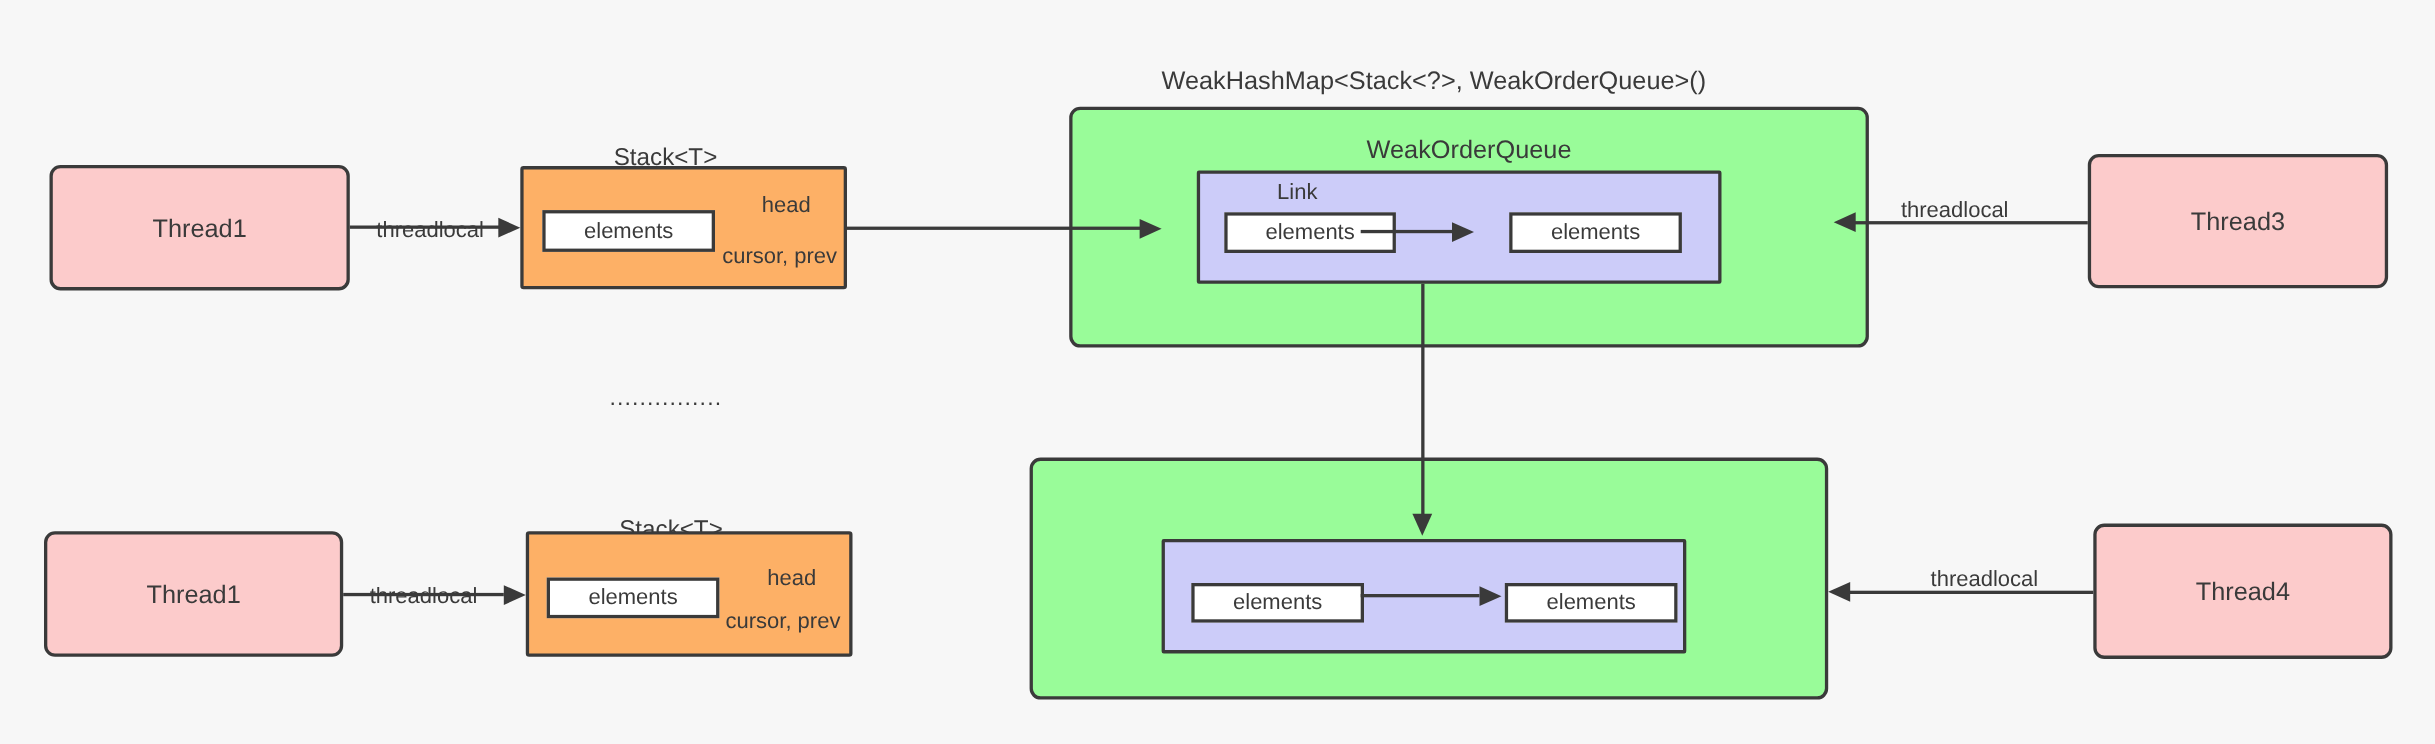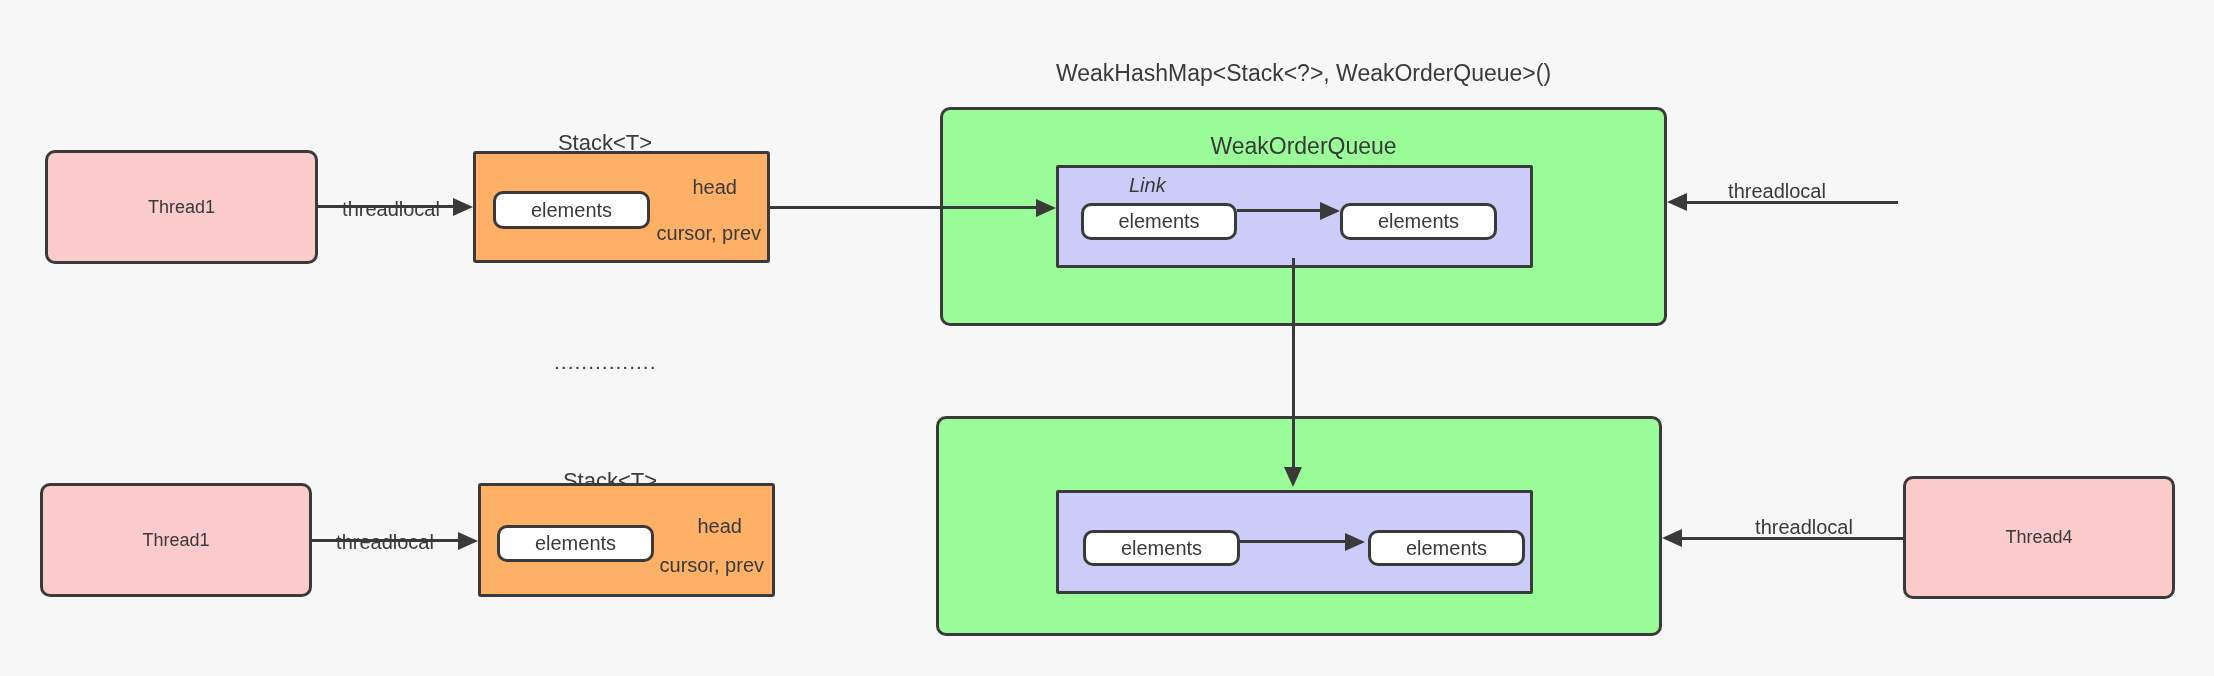--- a/index.html
+++ b/index.html
@@ -11,27 +11,27 @@
     position:relative;
     overflow:hidden;
   }
   .canvas{position:absolute;left:0;top:0;width:2214px;height:564px;}
   .box{position:absolute;box-sizing:border-box;border:3px solid #3a3a3a;}
   .pink{background:#fccbcb;border-radius:10px;}
   .orange{background:#fdb066;border-radius:3px;}
   .green{background:#99fc99;border-radius:10px;}
   .purple{background:#ccccf9;border-radius:2px;}
   .white-el{
-    background:#ffffff;border-radius:10px;
+    background:#ffffff;border-radius:0;
     display:flex;align-items:center;justify-content:center;
     font-size:20px;white-space:nowrap;
   }
   .node-label{
     display:flex;align-items:center;justify-content:center;
-    font-size:18px;white-space:nowrap;height:100%;
+    font-size:23px;white-space:nowrap;height:100%;
   }
   .lbl{position:absolute;font-size:20px;white-space:nowrap;}
   .lbl-c{text-align:center;margin-top:20px;}
   .sec-title{position:absolute;left:0;right:0;text-align:center;font-size:23px;white-space:nowrap;}
   .hline{position:absolute;height:3px;background:#3a3a3a;}
   .vline{position:absolute;width:3px;background:#3a3a3a;}
   .ah-r{position:absolute;width:0;height:0;
         border-top:9px solid transparent;border-bottom:9px solid transparent;
         border-left:20px solid #3a3a3a;}
   .ah-l{position:absolute;width:0;height:0;
@@ -60,33 +60,36 @@
   <div class="lbl lbl-c" style="left:545px;top:110px;width:120px;font-size:22px;">Stack&lt;T&gt;</div>
 
   <div class="box orange" style="left:473px;top:151px;width:297px;height:112px;">
     <div class="box white-el" style="left:17px;top:37px;width:157px;height:38px;">
       <span>elements</span>
     </div>
     <div class="lbl" style="right:30px;top:22px;">head</div>
     <div class="lbl" style="right:6px;top:68px;">cursor, prev</div>
   </div>
 
-  <div class="box green" style="left:940px;top:97px;width:727px;height:219px;margin-top:10px;">
+  <div class="box green" style="left:972px;top:97px;width:727px;height:219px;">
     <div class="sec-title" style="top:23px;">WeakOrderQueue</div>
     <div class="box purple" style="left:113px;top:55px;width:477px;height:103px;">
-      <div class="lbl" style="left:70px;top:6px;font-style:italic;">Link</div>
+      <div class="lbl" style="left:70px;top:6px;">Link</div>
       <div class="box white-el" style="left:22px;top:35px;width:156px;height:37px;">
         <span>elements</span>
       </div>
       <div class="box white-el" style="left:281px;top:35px;width:157px;height:37px;">
         <span>elements</span>
       </div>
     </div>
   </div>
 
+  <div class="box pink" style="left:1898px;top:140px;width:273px;height:122px;">
+    <div class="node-label">Thread3</div>
+  </div>
 
   <div class="dots">...............</div>
 
   <div class="box pink" style="left:40px;top:483px;width:272px;height:114px;">
     <div class="node-label">Thread1</div>
   </div>
 
   <div class="lbl lbl-c" style="left:550px;top:448px;width:120px;font-size:22px;">Stack&lt;T&gt;</div>
 
   <div class="box orange" style="left:478px;top:483px;width:297px;height:114px;">

